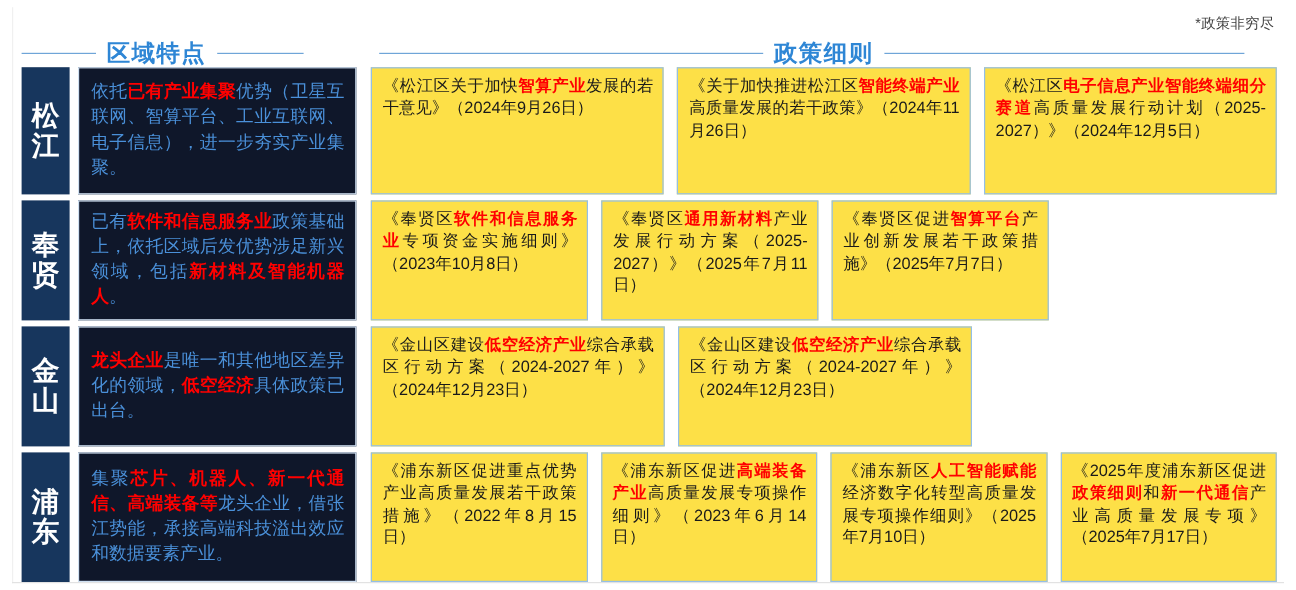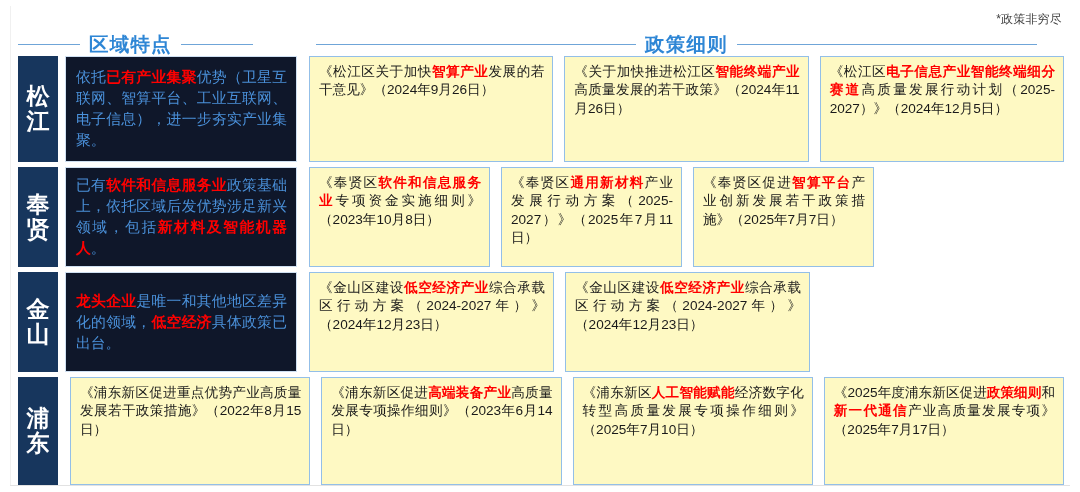--- a/index.html
+++ b/index.html
@@ -129,21 +129,21 @@
 
   
   .cards {
     flex: 1 1 auto;
     display: flex;
     margin-left: 12px;
     gap: 11px;
   }
   .card {
     flex: 1 1 0;
-    background: #fef9c3;
+    background: #fde047;
     border: 1.6px solid #93bfe8;
     box-sizing: border-box;
     padding: 6px 8px 6px 9px;
     display: flex;
     align-items: flex-start;
     justify-content: center;
   }
   .card.empty {
     background: transparent;
     border: none;
@@ -265,20 +265,23 @@
           <div class="card-text"></div>
         </div>
     </div>
   </div>
 
   <div class="row r4">
     <div class="region-tag">
       <span>浦</span>
       <span>东</span>
     </div>
+    <div class="desc">
+      <div class="desc-text">集聚<b>芯片、机器人、新一代通信、高端装备等</b>龙头企业，借张江势能，承接高端科技溢出效应和数据要素产业。</div>
+    </div>
     <div class="cards">
       <div class="card">
           <div class="card-text">《浦东新区促进重点优势产业高质量发展若干政策措施》（2022年8月15日）</div>
         </div>
       <div class="card">
           <div class="card-text">《浦东新区促进<b>高端装备产业</b>高质量发展专项操作细则》（2023年6月14日）</div>
         </div>
       <div class="card">
           <div class="card-text">《浦东新区<b>人工智能赋能</b>经济数字化转型高质量发展专项操作细则》（2025年7月10日）</div>
         </div>

